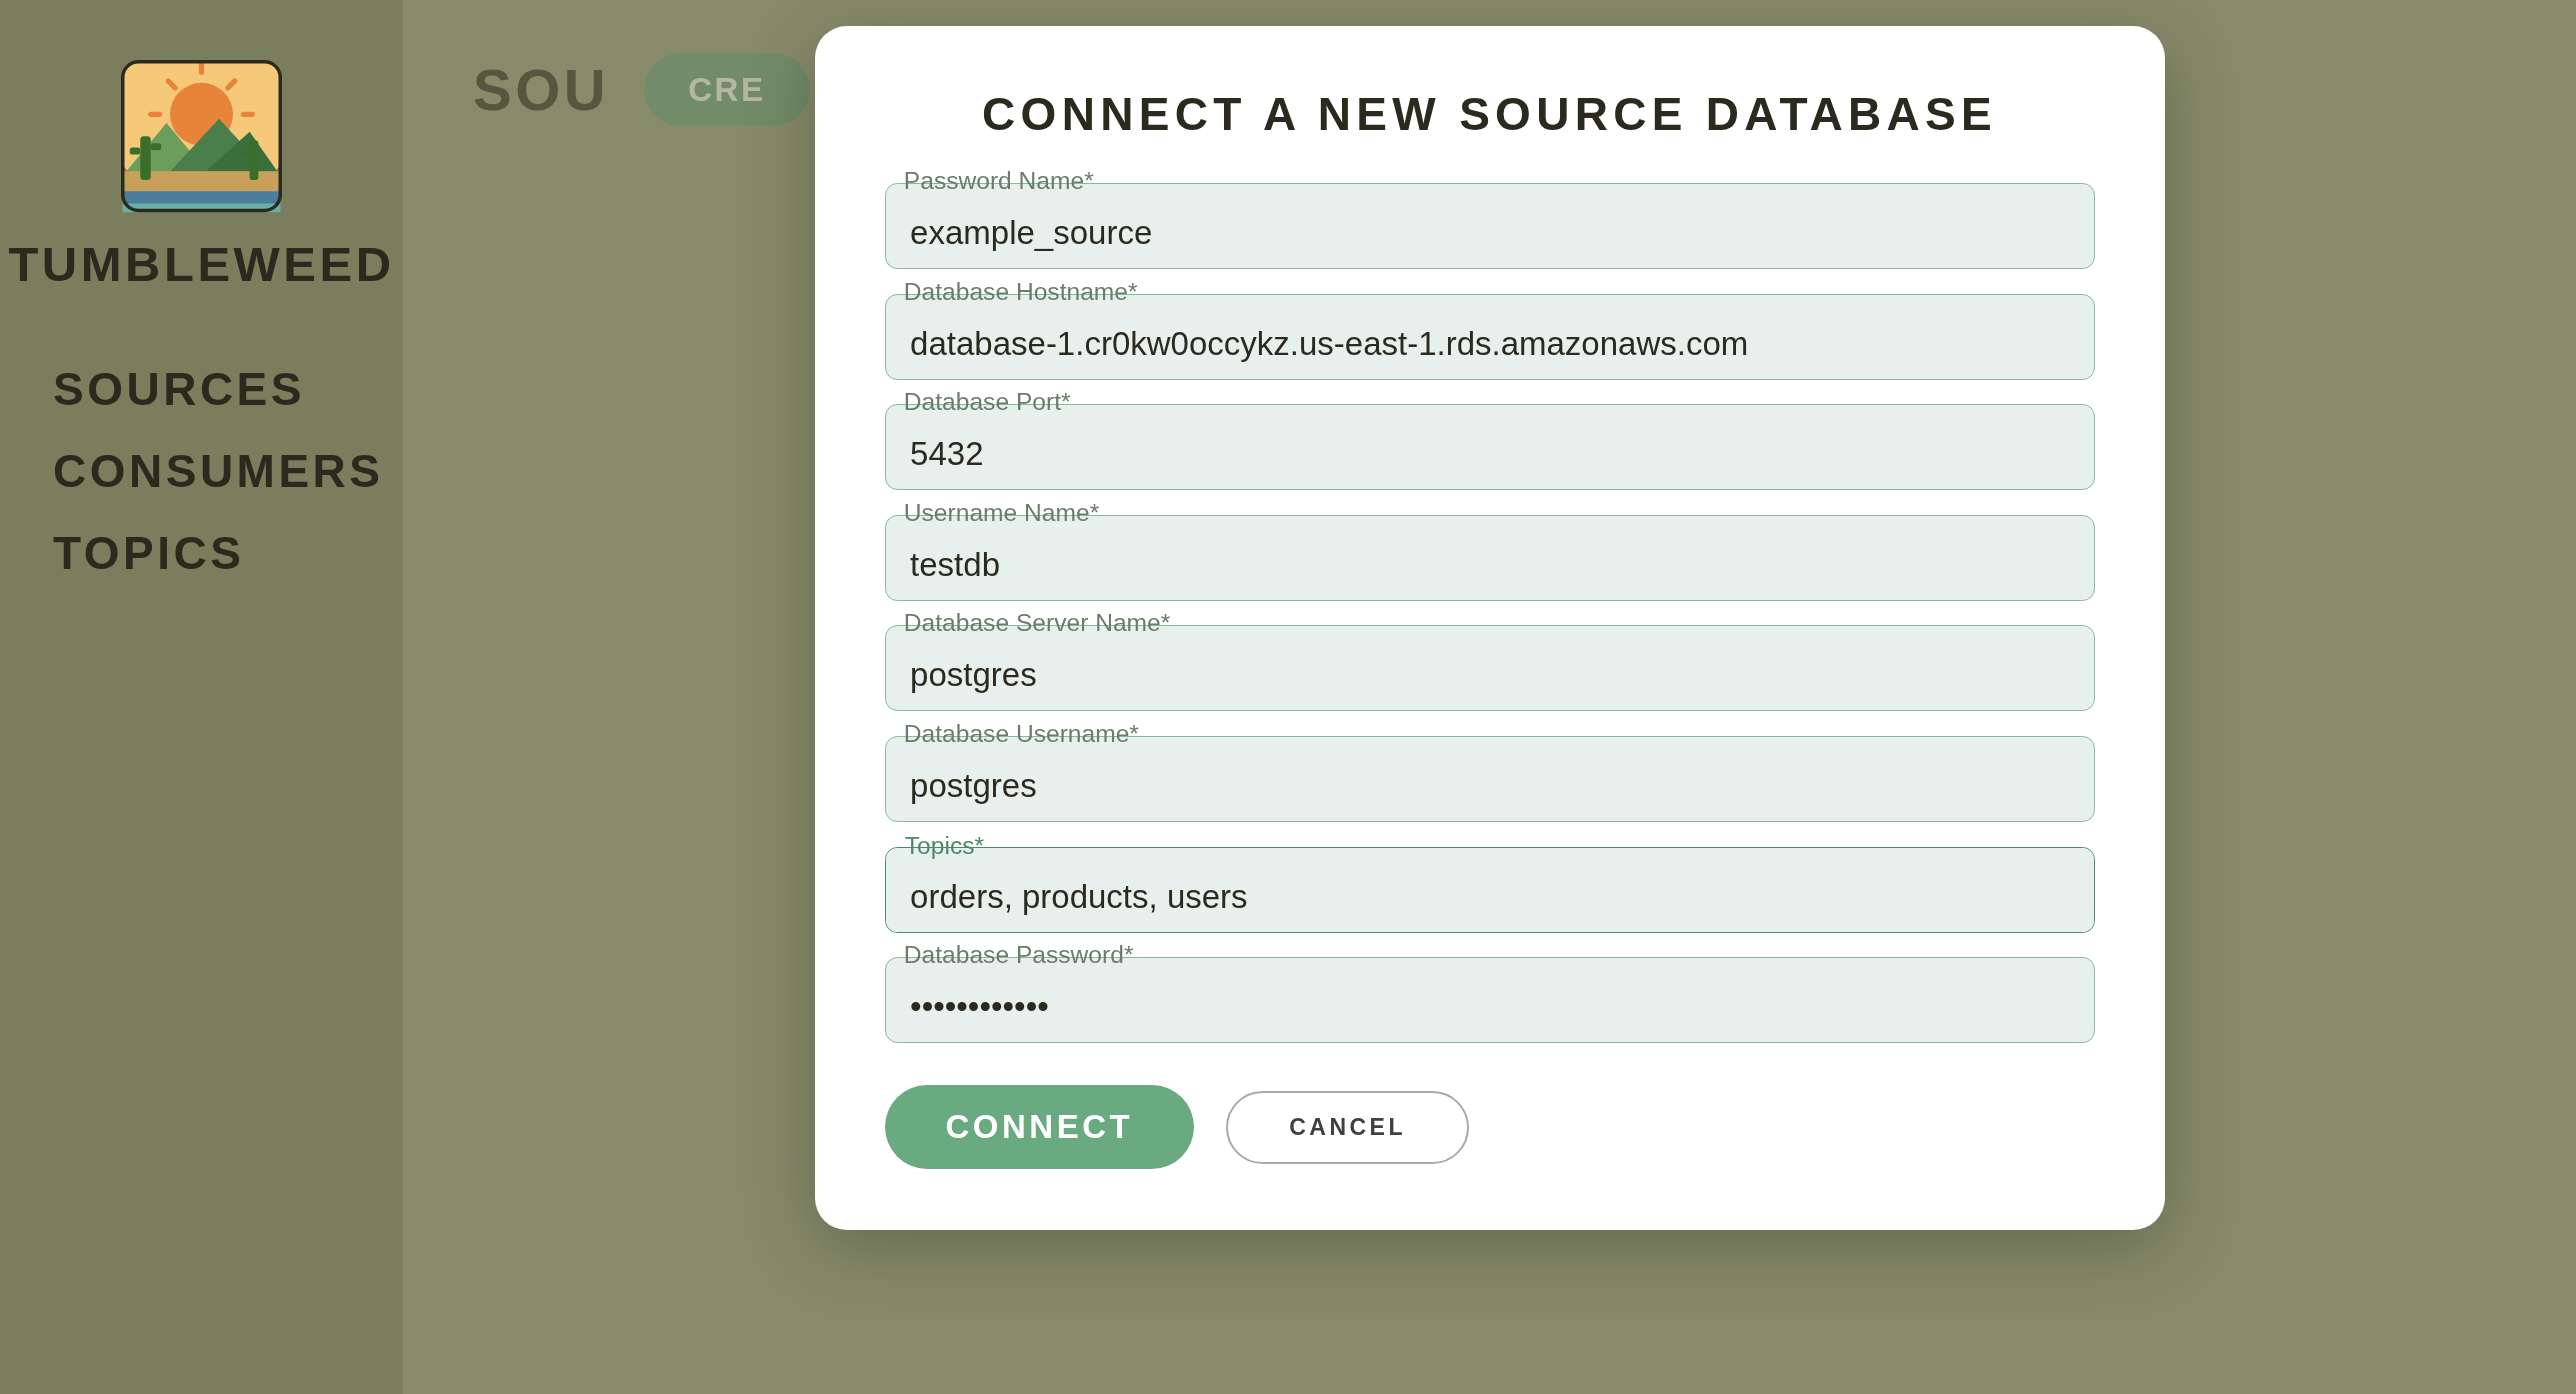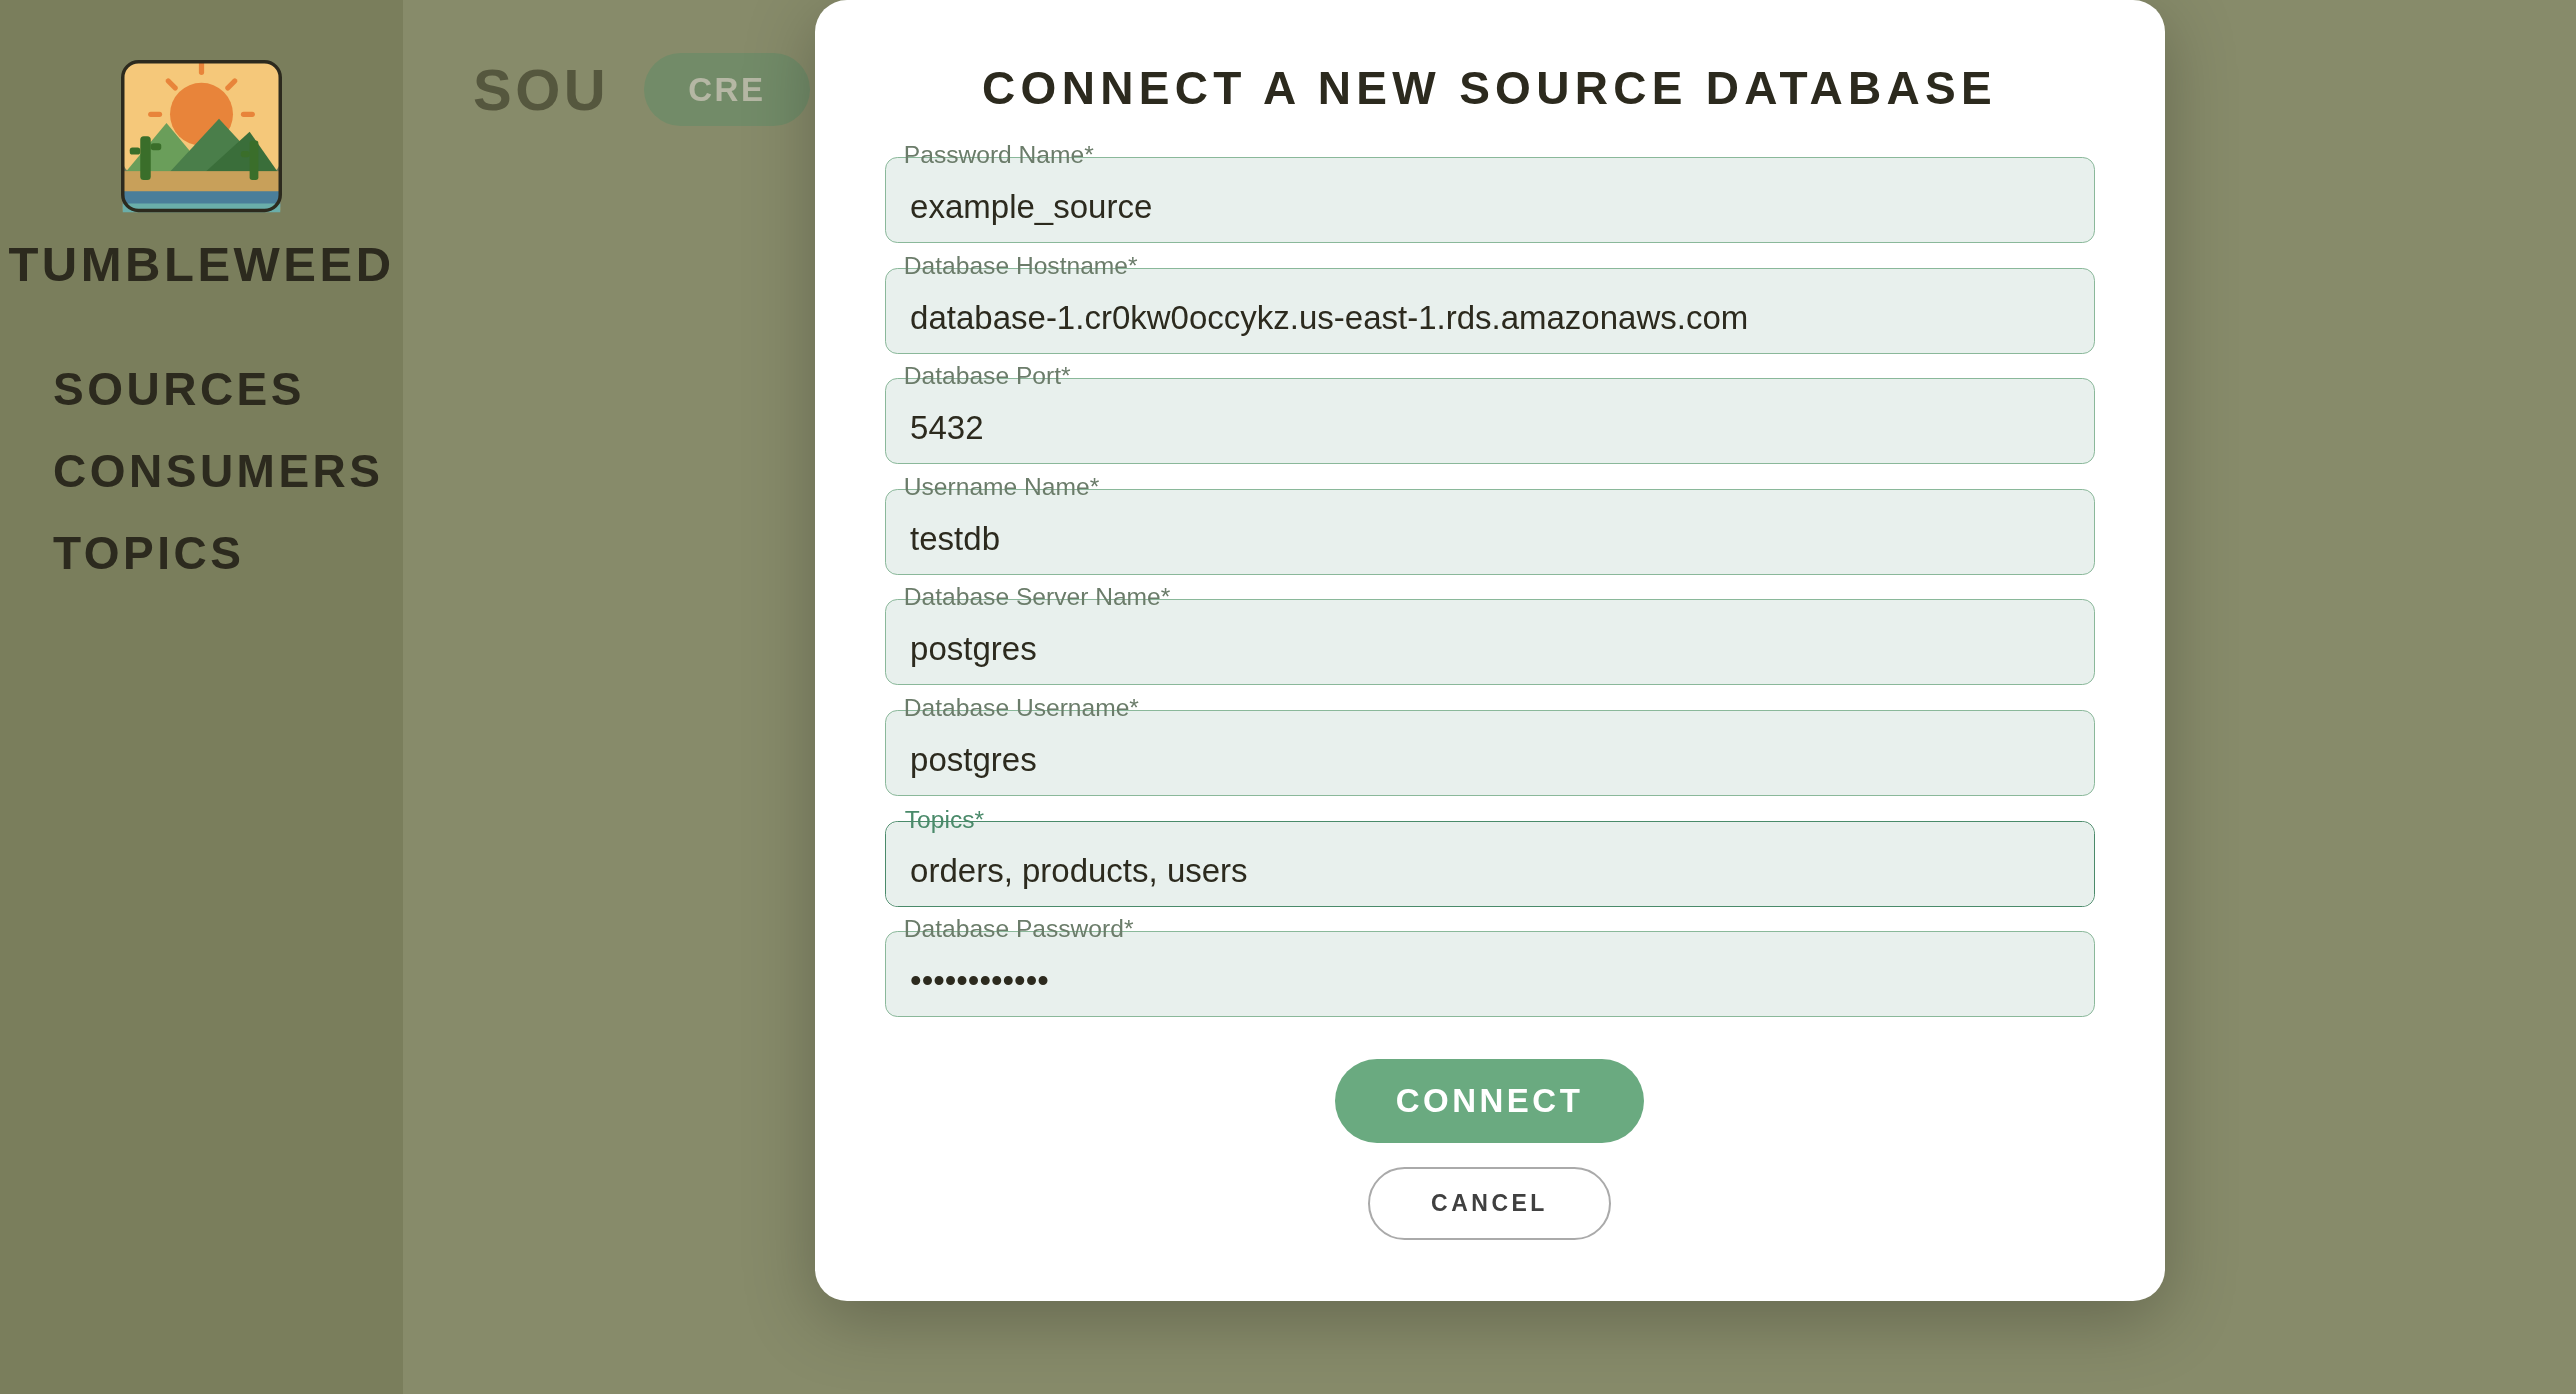--- a/index.html
+++ b/index.html
@@ -106,20 +106,21 @@
     }
 
     
     #modal-overlay {
       position: absolute;
       top: 0; left: 0; right: 0; bottom: 0;
       background: rgba(120, 124, 90, 0.55);
       display: flex;
       align-items: flex-start;
       justify-content: center;
+      padding-top: 26px;
       z-index: 100;
     }
 
     #modal {
       background: #fff;
       border-radius: 32px;
       width: 1350px;
       padding: 61px 70px 61px 70px;
       display: flex;
       flex-direction: column;
@@ -185,22 +186,22 @@
     }
 
     .form-field.topics-field input {
       border: none;
       background: #e8f0ed;
       border-radius: 12.3px;
     }
 
     #modal-actions {
       display: flex;
-      flex-direction: column;
-      gap: 24px;
+      flex-direction: row;
+      gap: 32px;
       margin-top: 17.5px;
       align-items: center;
     }
 
     #connect-button {
       background: #6aaa80;
       color: #fff;
       border: none;
       border-radius: 44px;
       padding: 23px 61px;

